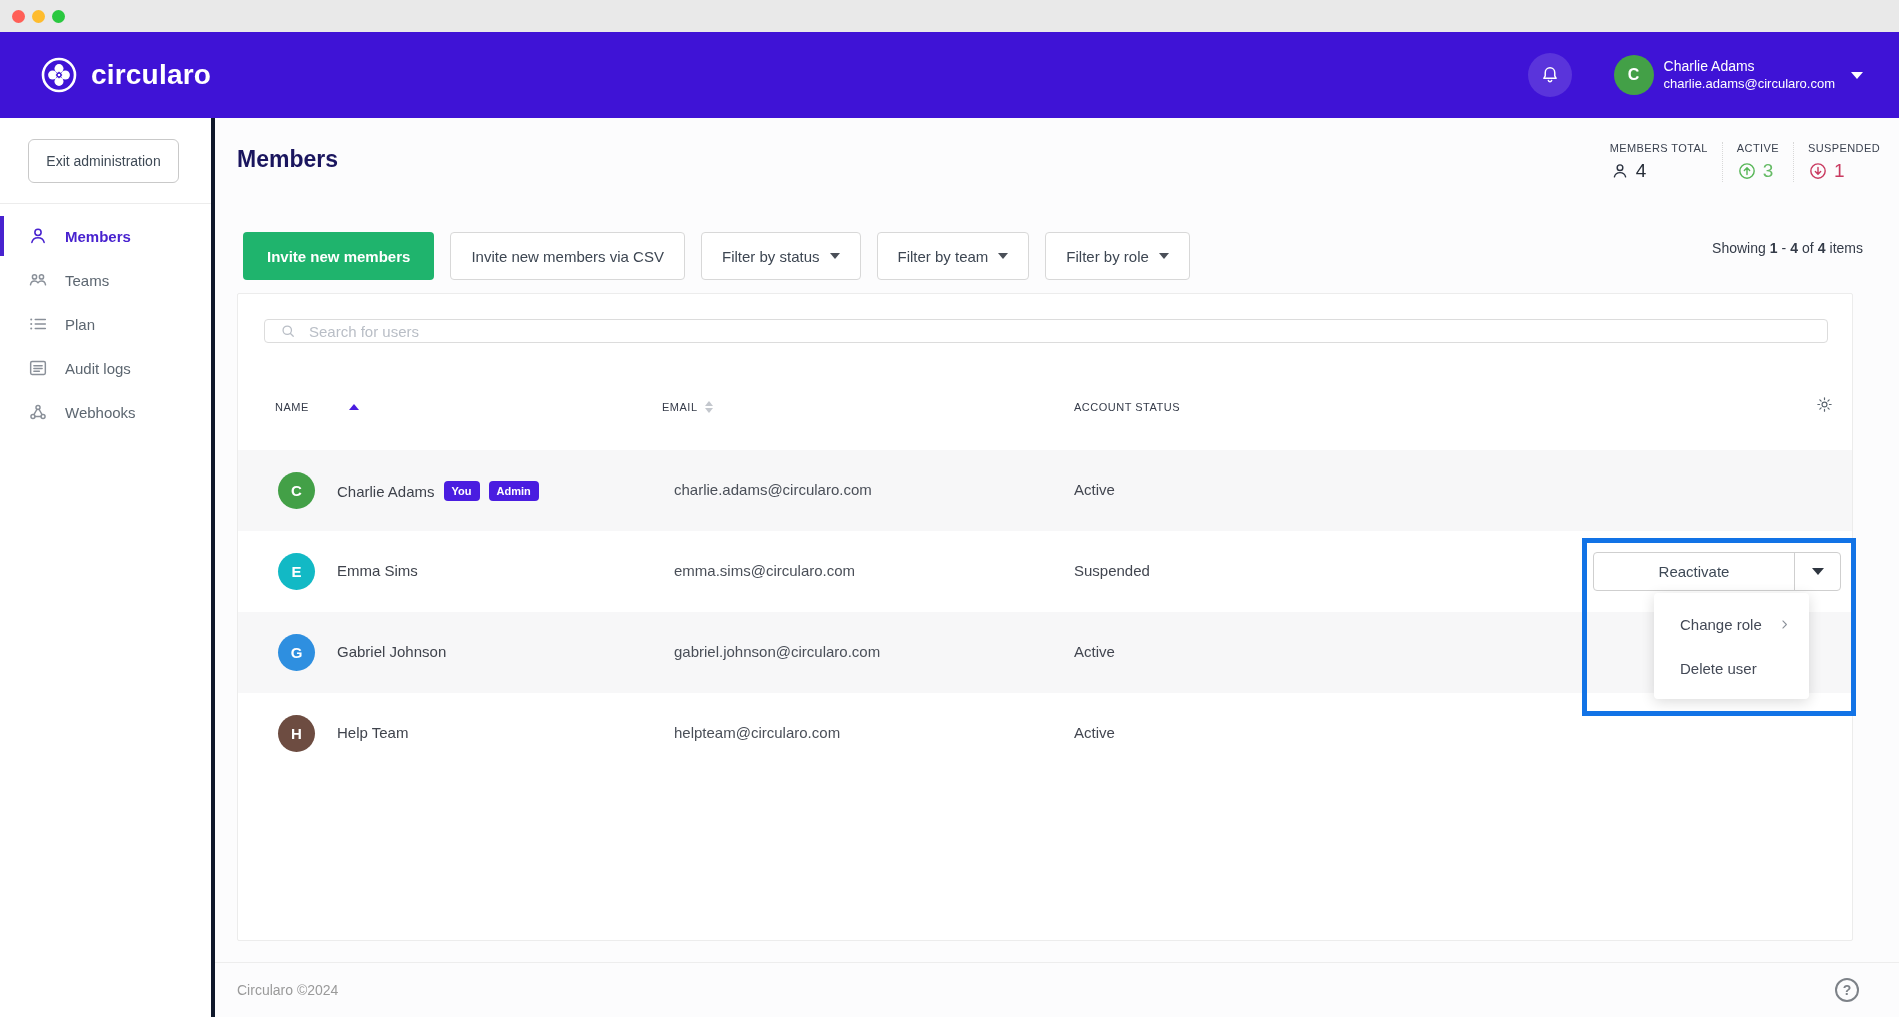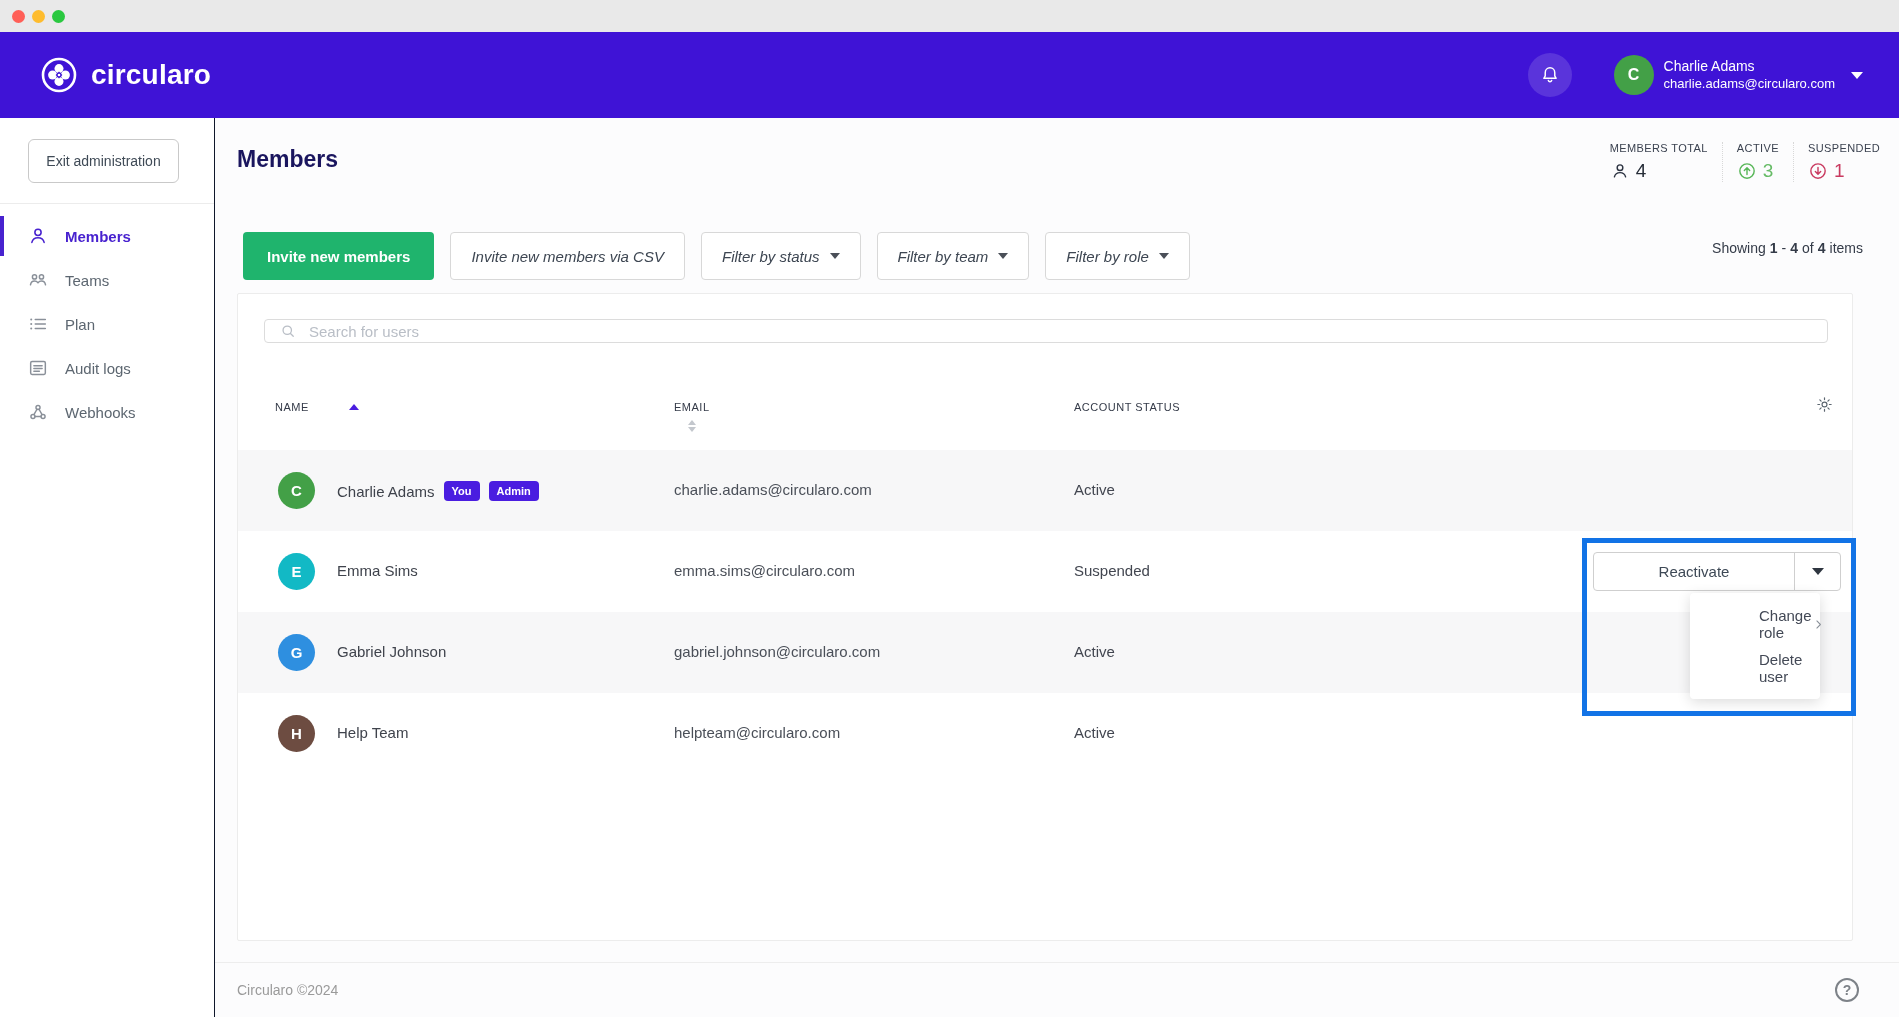--- a/index.html
+++ b/index.html
@@ -24,21 +24,21 @@
   .av-c { background: #43a047; }
   .av-e { background: #12b9c5; }
   .av-g { background: #2e8fe0; }
   .av-h { background: #6d4c41; }
   .usertext { line-height: 1.25; }
   .user-name { font-size: 14px; }
   .user-email { font-size: 13px; }
   .caret { width: 0; height: 0; border-left: 6px solid transparent; border-right: 6px solid transparent; border-top: 7px solid #fff; margin-left: 6px; }
 
   
-  .sidebar { position: absolute; left: 0; top: 118px; width: 215px; height: 899px; background: #fff; border-right: 1px solid #0f172a; }
+  .sidebar { position: absolute; left: 0; top: 118px; width: 215px; height: 899px; background: #fff; border-right: 4px solid #0f172a; }
   .exit-btn { display: block; margin: 21px auto 0 28px; width: 151px; height: 44px; background: #fff; border: 1px solid #c9c9c9; border-radius: 6px; font-size: 14px; color: #3f4a56; font-family: "Liberation Sans", sans-serif; cursor: pointer; }
   .side-divider { height: 1px; background: #ececec; margin-top: 20px; }
   .nav { padding-top: 10px; }
   .nav-item { position: relative; height: 44px; display: flex; align-items: center; gap: 16px; padding-left: 27px; font-size: 15px; color: #5c6670; cursor: pointer; }
   .nav-item .nav-icon { width: 22px; height: 22px; color: #8a9099; display: flex; align-items: center; justify-content: center; }
   .nav-item.active { color: #4822cf; font-weight: 700; }
   .nav-item.active .nav-icon { color: #4822cf; }
   .nav-item.active::before { content: ""; position: absolute; left: 0; top: 2px; bottom: 2px; width: 4px; background: #4822cf; }
 
   
@@ -50,36 +50,36 @@
   .stat + .stat { border-left: 1px dotted #d8d8d8; }
   .stat:last-child { padding-right: 0; }
   .stat-label { font-size: 11px; letter-spacing: 0.4px; color: #3b4250; margin-bottom: 6px; }
   .stat-value { display: flex; align-items: center; gap: 6px; font-size: 19px; color: #262d38; }
   .stat-value.green { color: #66bb66; }
   .stat-value.red { color: #c93a60; }
 
   .toolbar { position: absolute; left: 28px; top: 114px; display: flex; gap: 16px; }
   .btn { height: 48px; border-radius: 4px; font-family: "Liberation Sans", sans-serif; font-size: 15px; cursor: pointer; display: inline-flex; align-items: center; }
   .btn-green { background: #1fb46d; border: none; color: #fff; font-weight: 700; padding: 0 24px; }
-  .btn-outline { background: #fff; border: 1px solid #d8d8d8; color: #3d4652; padding: 0 20px; gap: 10px; font-style: italic; }
+  .btn-outline { background: #fff; border: 1px solid #d8d8d8; color: #3d4652; padding: 0 20px; gap: 10px; }
   .caret-dark { width: 0; height: 0; border-left: 5px solid transparent; border-right: 5px solid transparent; border-top: 6px solid #4a4f58; }
 
   .showing { position: absolute; right: 36px; top: 122px; font-size: 14px; color: #343b48; display: flex; gap: 4px; }
   .showing b { font-weight: 700; }
 
   
   .card { position: absolute; left: 22px; top: 175px; width: 1616px; height: 648px; background: #fff; border: 1px solid #ececec; border-radius: 2px; }
   .searchbox { position: absolute; left: 26px; top: 25px; width: 1564px; height: 24px; border: 1px solid #dcdcdc; border-radius: 4px; display: flex; align-items: center; padding: 0 14px; gap: 12px; color: #b9bec6; background: #fff; }
   .searchbox input { border: none; outline: none; flex: 1; font-size: 15px; font-family: "Liberation Sans", sans-serif; color: #3f434c; background: transparent; }
   .searchbox input::placeholder { color: #b9bec6; }
 
   .thead { position: absolute; left: 0; top: 99px; width: 100%; height: 36px; }
   .th { position: absolute; top: 8px; font-size: 11px; letter-spacing: 0.5px; color: #353b49; display: flex; align-items: center; gap: 7px; cursor: pointer; }
   .th-name { left: 37px; gap: 40px; }
-  .th-email { left: 436px; flex-direction: column; }
+  .th-email { left: 424px; }
   .th-status { left: 836px; cursor: default; }
   .sort-asc { width: 0; height: 0; border-left: 5px solid transparent; border-right: 5px solid transparent; border-bottom: 6px solid #4a1de0; }
   .sort-both { display: flex; flex-direction: column; gap: 2px; }
   .sort-both i { width: 0; height: 0; border-left: 4px solid transparent; border-right: 4px solid transparent; display: block; }
   .sort-both .up { border-bottom: 5px solid #c3c7cd; }
   .sort-both .down { border-top: 5px solid #c3c7cd; }
   .gear-btn { position: absolute; right: 18px; top: 2px; border: none; background: transparent; color: #5c6670; cursor: pointer; }
 
   .rows { position: absolute; left: 0; top: 156px; width: 100%; }
   .row { position: relative; height: 81px; }
@@ -88,21 +88,21 @@
   .cell-name { position: absolute; left: 99px; top: 31px; font-size: 15px; color: #3f434c; display: flex; align-items: center; gap: 9px; }
   .badge { background: #4a1de0; color: #fff; font-size: 11px; font-weight: 700; border-radius: 4px; padding: 4px 8px; }
   .cell-email { position: absolute; left: 436px; top: 31px; font-size: 15px; color: #4a4f58; }
   .cell-status { position: absolute; left: 836px; top: 31px; font-size: 15px; color: #424650; }
 
   
   .split-btn { position: absolute; left: 1593px; top: 552px; width: 248px; height: 39px; background: #fff; border: 1px solid #cfcfcf; border-radius: 4px; display: flex; z-index: 5; }
   .split-main { flex: 1; display: flex; align-items: center; justify-content: center; font-size: 15px; color: #3e4956; cursor: pointer; }
   .split-caret { width: 46px; border-left: 1px solid #cfcfcf; display: flex; align-items: center; justify-content: center; cursor: pointer; }
   .split-caret .tri { width: 0; height: 0; border-left: 6px solid transparent; border-right: 6px solid transparent; border-top: 7px solid #2f3640; }
-  .menu { position: absolute; left: 1690px; top: 593px; width: 130px; height: 106px; background: #fff; border-radius: 4px; box-shadow: 0 3px 14px rgba(0,0,0,0.14); z-index: 6; padding-top: 16px; padding-left: 43px; }
+  .menu { position: absolute; left: 1654px; top: 593px; width: 155px; height: 106px; background: #fff; border-radius: 4px; box-shadow: 0 3px 14px rgba(0,0,0,0.14); z-index: 6; padding-top: 16px; }
   .menu-item { height: 30px; margin-bottom: 14px; display: flex; align-items: center; justify-content: space-between; padding: 0 18px 0 26px; font-size: 15px; color: #434956; cursor: pointer; }
   .menu-item .chev { color: #8a9099; }
   .annotation { position: absolute; left: 1582px; top: 538px; width: 274px; height: 178px; border: 5px solid #1273e6; z-index: 7; pointer-events: none; }
 
   
   .footer { position: absolute; left: 0; top: 844px; width: 100%; height: 55px; border-top: 1px solid #ededed; display: flex; align-items: center; justify-content: space-between; padding: 0 40px 0 22px; }
   .copyright { font-size: 14px; color: #9a9a9a; }
   .help-btn { width: 24px; height: 24px; border-radius: 50%; border: 2px solid #7d8288; background: transparent; color: #7d8288; font-size: 14px; font-weight: 700; display: flex; align-items: center; justify-content: center; cursor: pointer; font-family: "Liberation Sans", sans-serif; }
 
   svg { display: block; }

